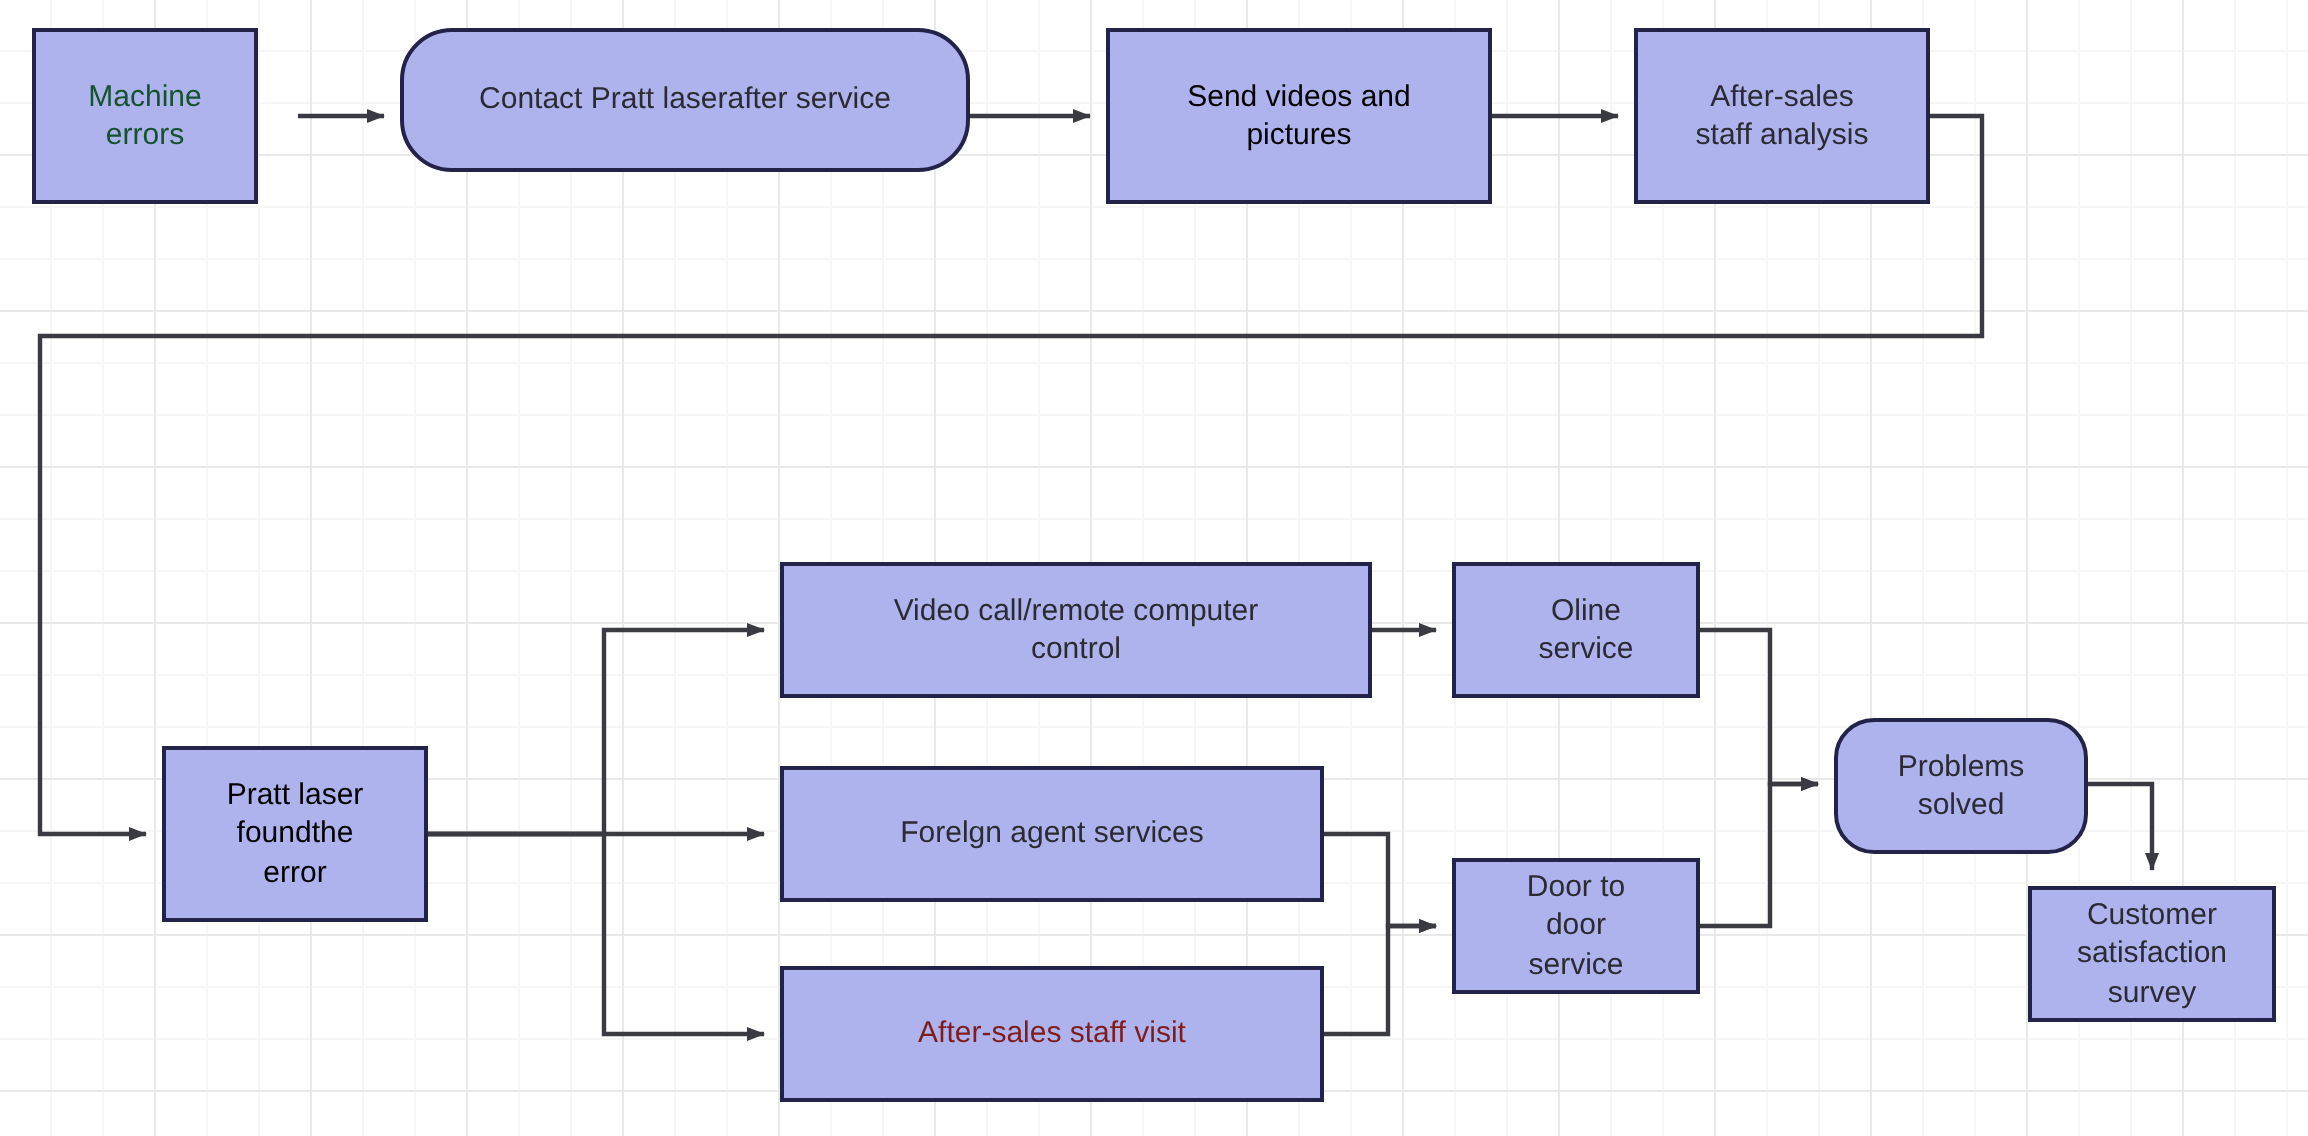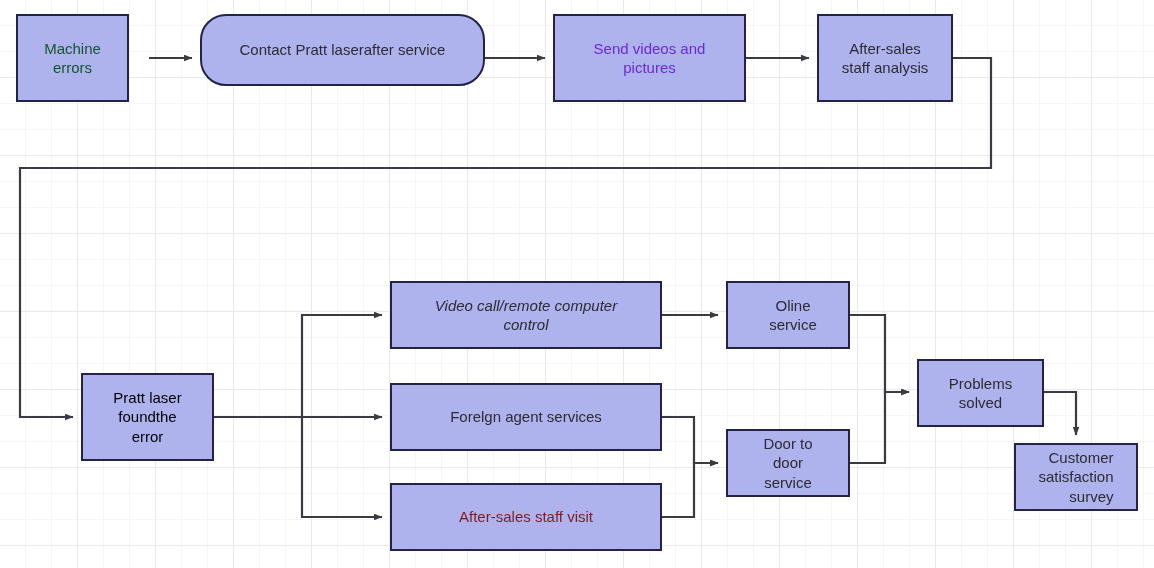--- a/index.html
+++ b/index.html
@@ -74,36 +74,36 @@
         <path d="M 662 517 L 694 517 L 694 463 L 718 463" stroke="#3a3a42" marker-end="url(#arrowhead)"></path>
         <path d="M 850 315 L 885 315 L 885 392 L 909 392" stroke="#3a3a42" marker-end="url(#arrowhead)"></path>
         <path d="M 850 463 L 885 463 L 885 392 L 909 392" stroke="#3a3a42" marker-end="url(#arrowhead)"></path>
         <path d="M 1044 392 L 1076 392 L 1076 435" stroke="#3a3a42" marker-end="url(#arrowhead)"></path>
       </g>
   </svg>
 
   <div id="node-layer">
       <div class="node" style="left: 16px; top: 14px; width: 113px; height: 88px; background: rgb(174, 179, 238); border-color: rgb(35, 35, 74); color: #14532d;">Machine errors</div>
       <div class="node" style="left: 200px; top: 14px; width: 285px; height: 72px; background: rgb(174, 179, 238); border-color: rgb(35, 35, 74); color: rgb(43, 43, 51); border-radius: 26px;">Contact Pratt laserafter service</div>
-      <div class="node" style="left: 553px; top: 14px; width: 193px; height: 88px; background: rgb(174, 179, 238); border-color: rgb(35, 35, 74); color: #6d28d9;">Send videos and
+      <div class="node" style="left: 553px; top: 14px; width: 193px; height: 88px; background: rgb(174, 179, 238); border-color: rgb(35, 35, 74); color: #000000;">Send videos and
 pictures</div>
-      <div class="node" style="left: 817px; top: 14px; width: 136px; height: 88px; background: rgb(174, 179, 238); border-color: rgb(35, 35, 74); color: rgb(43, 43, 51);">After-sales
+      <div class="node" style="left: 817px; top: 14px; width: 148px; height: 88px; background: rgb(174, 179, 238); border-color: rgb(35, 35, 74); color: rgb(43, 43, 51);">After-sales
 staff analysis</div>
       <div class="node" style="left: 81px; top: 373px; width: 133px; height: 88px; background: rgb(174, 179, 238); border-color: rgb(35, 35, 74); color: #000000;">Pratt laser
 foundthe
 error</div>
-      <div class="node" style="left: 390px; top: 281px; width: 272px; height: 68px; background: rgb(174, 179, 238); border-color: rgb(35, 35, 74); color: rgb(43, 43, 51); font-style: italic;">Video call/remote computer
+      <div class="node" style="left: 390px; top: 281px; width: 296px; height: 68px; background: rgb(174, 179, 238); border-color: rgb(35, 35, 74); color: rgb(43, 43, 51);">Video call/remote computer
 control</div>
       <div class="node" style="left: 390px; top: 383px; width: 272px; height: 68px; background: rgb(174, 179, 238); border-color: rgb(35, 35, 74); color: rgb(43, 43, 51);">Forelgn agent services</div>
       <div class="node" style="left: 390px; top: 483px; width: 272px; height: 68px; background: rgb(174, 179, 238); border-color: rgb(35, 35, 74); color: #7f1d1d;">After-sales staff visit</div>
       <div class="node" style="left: 726px; top: 281px; width: 124px; height: 68px; background: rgb(174, 179, 238); border-color: rgb(35, 35, 74); color: rgb(43, 43, 51); padding-left: 16px;">Oline
 service</div>
       <div class="node" style="left: 726px; top: 429px; width: 124px; height: 68px; background: rgb(174, 179, 238); border-color: rgb(35, 35, 74); color: rgb(43, 43, 51);">Door to
 door
 service</div>
-      <div class="node" style="left: 917px; top: 359px; width: 127px; height: 68px; background: rgb(174, 179, 238); border-color: rgb(35, 35, 74); color: rgb(43, 43, 51);">Problems
+      <div class="node" style="left: 917px; top: 359px; width: 127px; height: 68px; background: rgb(174, 179, 238); border-color: rgb(35, 35, 74); color: rgb(43, 43, 51); border-radius: 20px;">Problems
 solved</div>
-      <div class="node" style="left: 1014px; top: 443px; width: 124px; height: 68px; background: rgb(174, 179, 238); border-color: rgb(35, 35, 74); color: rgb(43, 43, 51); text-align: right;">Customer
+      <div class="node" style="left: 1014px; top: 443px; width: 124px; height: 68px; background: rgb(174, 179, 238); border-color: rgb(35, 35, 74); color: rgb(43, 43, 51);">Customer
 satisfaction
 survey</div>
     </div>
 
 </div>
 
 </body></html>

